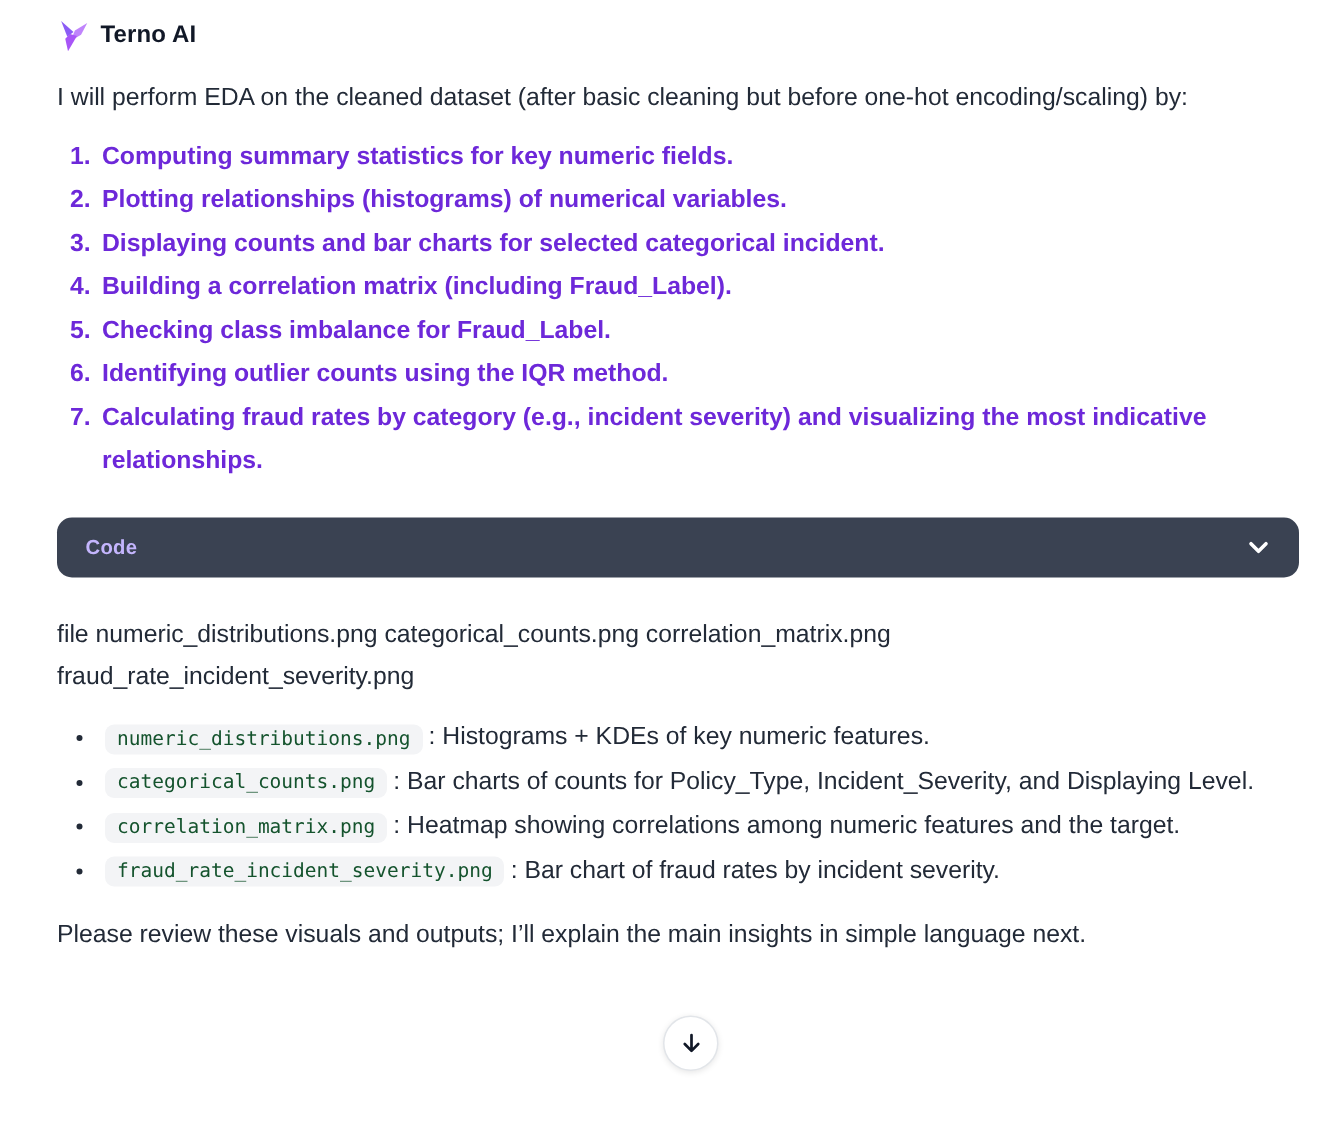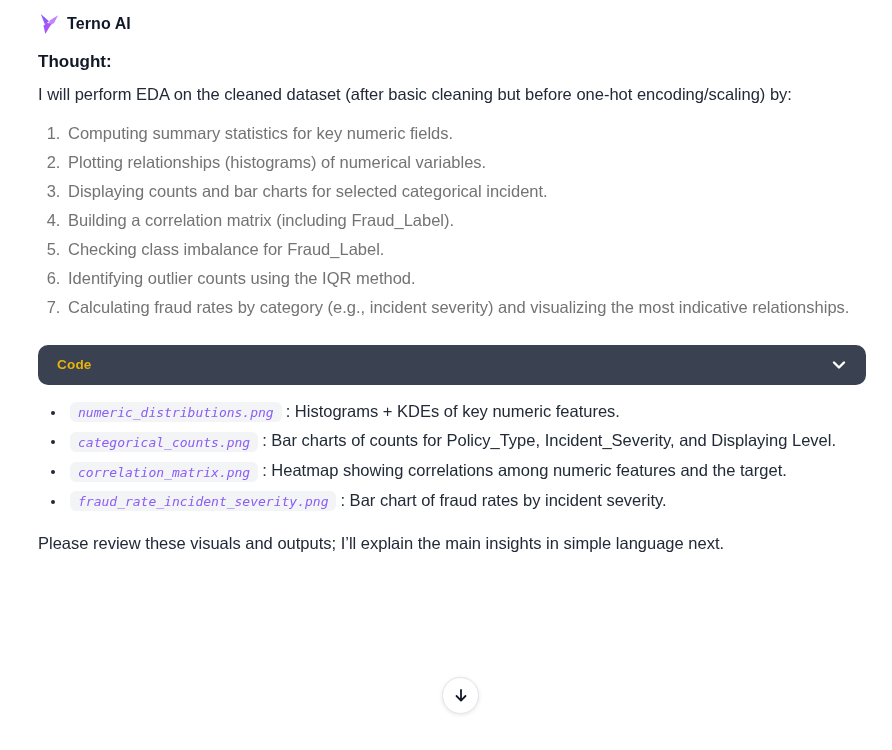--- a/index.html
+++ b/index.html
@@ -41,38 +41,39 @@
   .body-text {
     font-size: 16.5px;
     line-height: 1.62;
     color: #222a37;
   }
   ol.steps {
     margin: 11px 0 13px 0;
     padding-left: 27px;
     font-size: 16.5px;
     line-height: 1.76;
-    color: #737373;
+    color: #6d28d9;
+    font-weight: bold;
   }
   ol.steps li { padding-left: 3px; }
 
   
   .code-bar {
     margin-top: 23px;
     height: 40px;
     background: #3a4252;
     border-radius: 10px;
     display: flex;
     align-items: center;
     justify-content: space-between;
     padding: 0 19px;
     cursor: pointer;
   }
   .code-label {
-    color: #eab308;
+    color: #c4b5fd;
     font-size: 13.5px;
     font-weight: 700;
     letter-spacing: 0.2px;
   }
   .chevron-icon { display: block; }
 
   
   .file-line {
     margin-top: 24px;
     font-size: 16.5px;
@@ -89,26 +90,25 @@
     line-height: 1.79;
     color: #222a37;
   }
   ul.generated-list li { padding-left: 4px; }
   ul.generated-list li::marker { font-size: 13px; }
 
   .code-chip {
     font-family: "DejaVu Sans Mono", monospace;
     font-size: 13px;
     background: #f3f4f6;
-    color: #8b5cf6;
+    color: #14532d;
     border-radius: 6px;
     padding: 2.5px 8px;
     margin-right: 4px;
     white-space: nowrap;
-    font-style: italic;
   }
 
   .closing-text { margin-top: 15px; }
 
   
   .scroll-down-button {
     position: absolute;
     left: 442px;
     top: 677px;
     width: 37px;
@@ -130,21 +130,20 @@
 
   <div class="brand-row">
     <svg class="brand-logo" viewBox="0 0 24 24" aria-hidden="true">
       <path d="M3 1 L12 9 L7.5 12.5 Z" fill="#8b5cf6"></path>
       <path d="M22 2.5 L13 8 L10 15.5 L17.5 11 Z" fill="#c084fc"></path>
       <path d="M9.5 10.5 L14.5 12 L8 23 L6 14 Z" fill="#a855f7"></path>
     </svg>
     <span class="brand-name">Terno AI</span>
   </div>
 
-  <div class="thought-heading">Thought:</div>
 
   <p class="body-text">I will perform EDA on the cleaned dataset (after basic cleaning but before one-hot encoding/scaling) by:</p>
 
   <ol class="steps">
     <li>Computing summary statistics for key numeric fields.</li>
     <li>Plotting relationships (histograms) of numerical variables.</li>
     <li>Displaying counts and bar charts for selected categorical incident.</li>
     <li>Building a correlation matrix (including Fraud_Label).</li>
     <li>Checking class imbalance for Fraud_Label.</li>
     <li>Identifying outlier counts using the IQR method.</li>
@@ -152,20 +151,21 @@
   </ol>
 
 
   <div class="code-bar">
     <span class="code-label">Code</span>
     <svg class="chevron-icon" width="16" height="16" viewBox="0 0 16 16" aria-hidden="true">
       <path d="M3 5.5 L8 10.5 L13 5.5" fill="none" stroke="#ffffff" stroke-width="2.4" stroke-linecap="round" stroke-linejoin="round"></path>
     </svg>
   </div>
 
+  <p class="body-text file-line">file numeric_distributions.png categorical_counts.png correlation_matrix.png fraud_rate_incident_severity.png</p>
 
 
   <ul class="generated-list">
     <li>
       <span class="code-chip">numeric_distributions.png</span><span>: Histograms + KDEs of key numeric features.</span>
     </li>
     <li>
       <span class="code-chip">categorical_counts.png</span><span>: Bar charts of counts for Policy_Type, Incident_Severity, and Displaying Level.</span>
     </li>
     <li>

